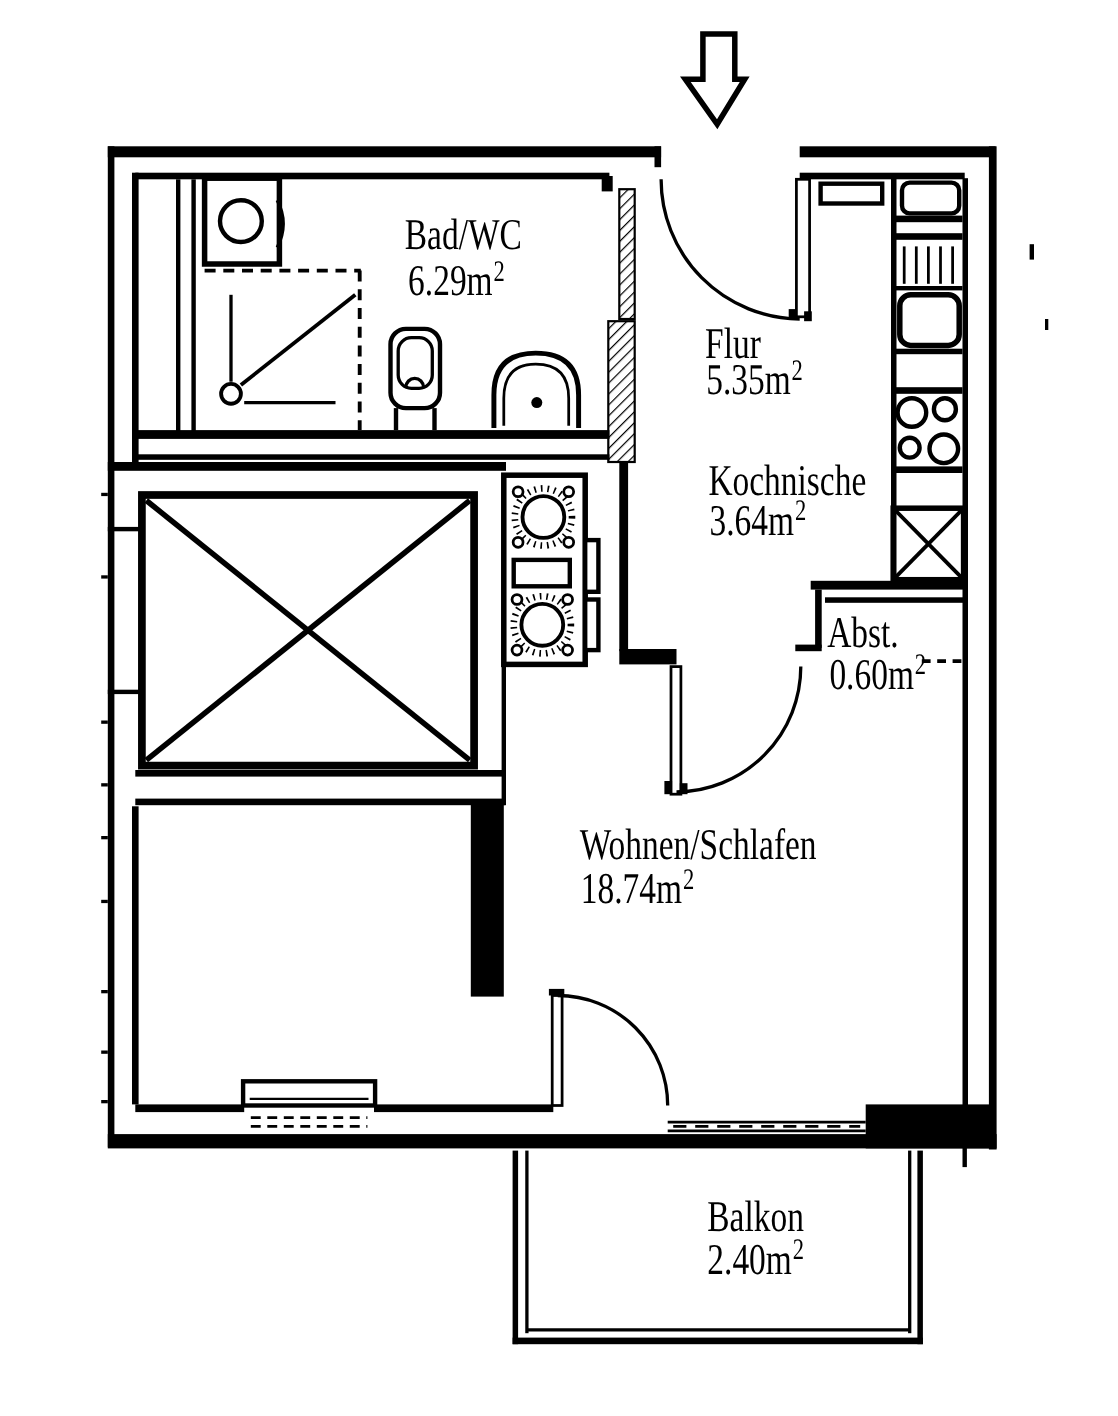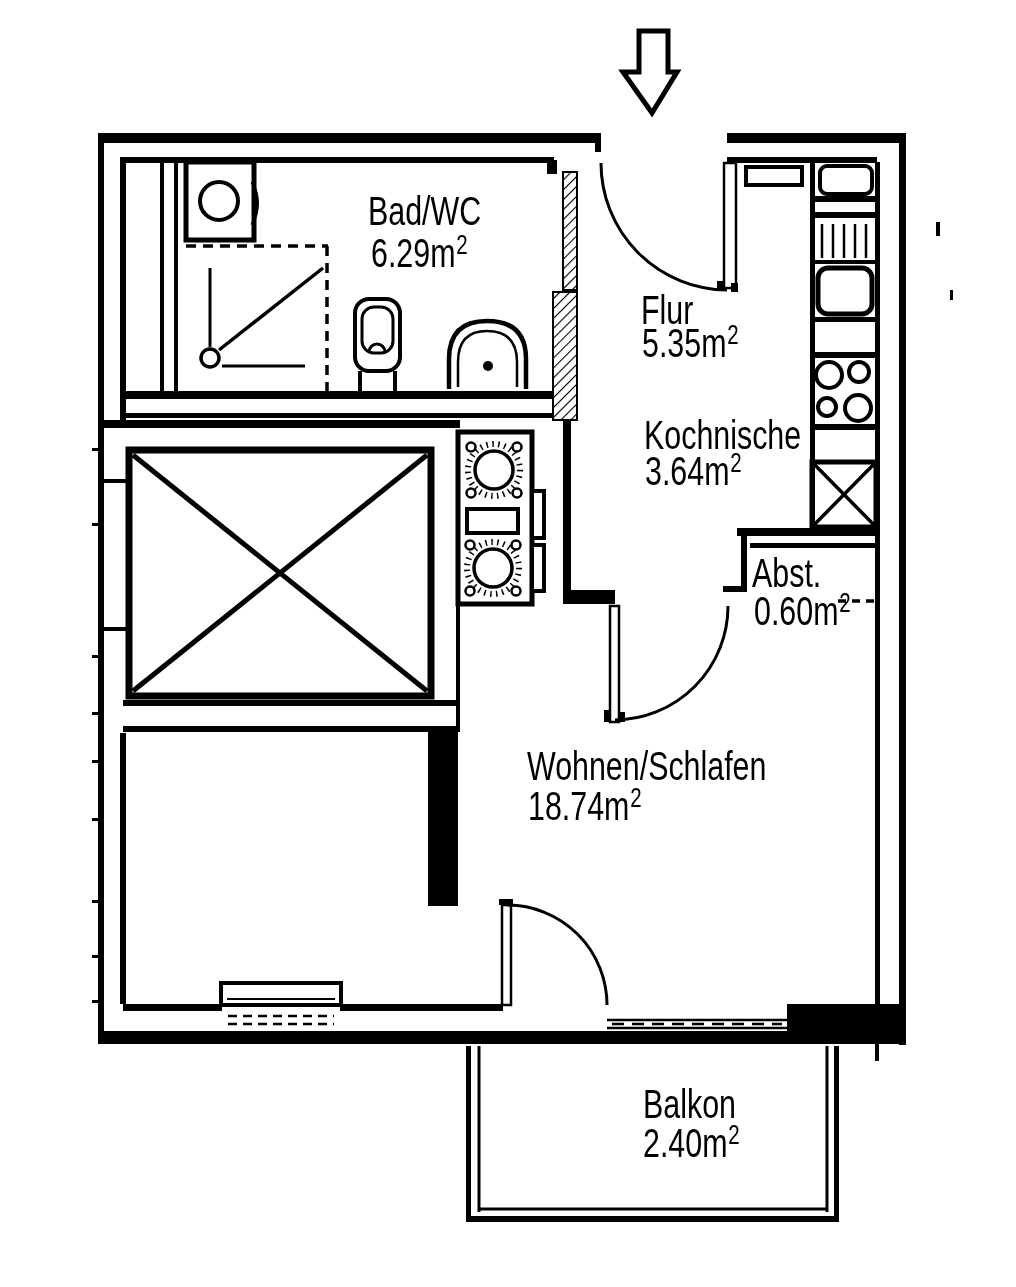--- a/index.html
+++ b/index.html
@@ -1,17 +1,17 @@
 <!DOCTYPE html>
 <html><head>
 <meta charset="utf-8">
 <style>
   html,body{margin:0;padding:0;background:#fff;}
   .plan{position:relative;width:1016px;height:1279px;background:#ffffff;overflow:hidden;
-        font-family:Liberation Sans, sans-serif;}
+        font-family:Liberation Serif, serif;}
   .plan svg{position:absolute;left:0;top:0;}
   .pl{position:absolute;white-space:nowrap;font-size:40px;color:#000;
       transform:scaleX(0.76);transform-origin:0 0;letter-spacing:0px;}
   .pl sup{font-size:27px;position:relative;top:-13px;margin-left:1px;vertical-align:baseline;}
 </style>
 </head>
 <body>
 
 <div class="plan">
 

